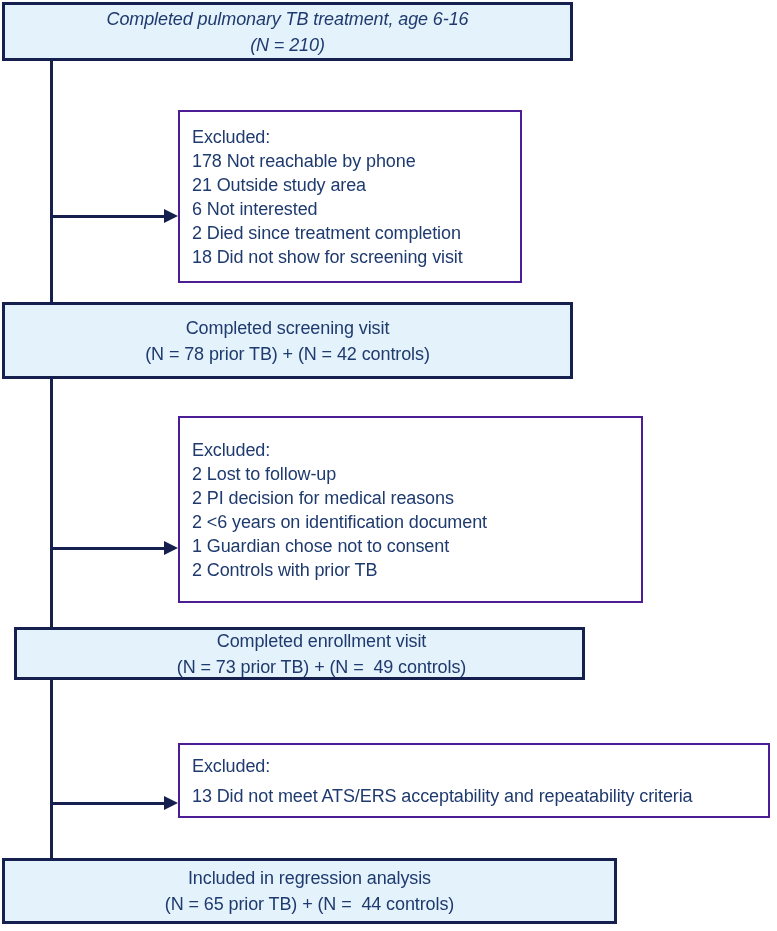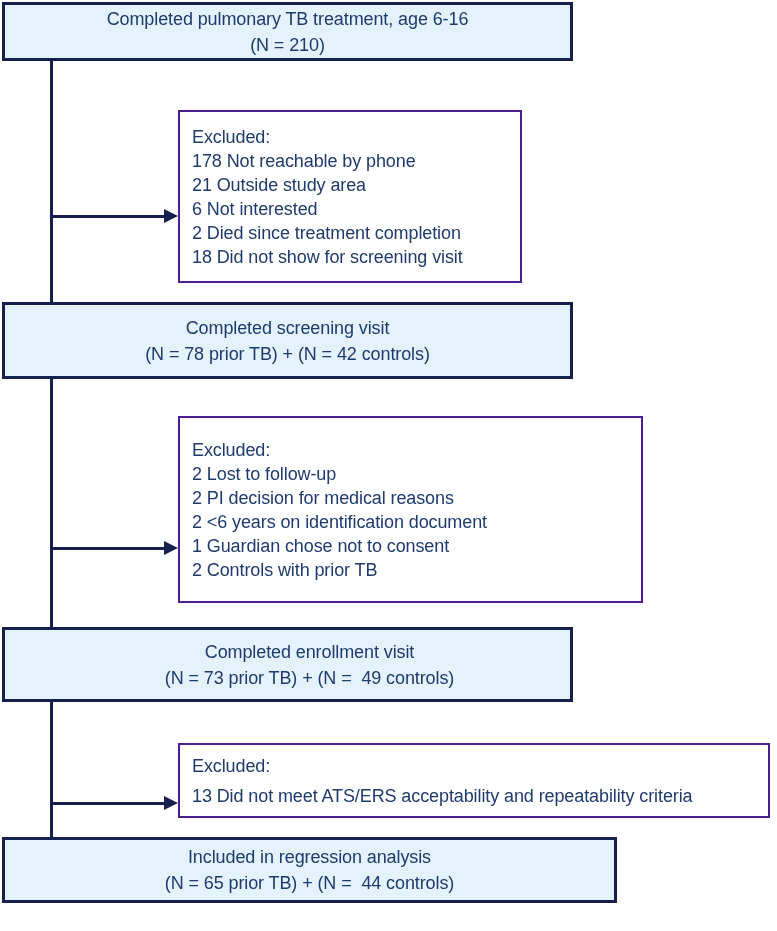--- a/index.html
+++ b/index.html
@@ -75,21 +75,21 @@
 
   <div class="arrow-shaft" style="left:50px; top:215px; width:116px; height:3px;"></div>
   <div class="arrow-head" style="left:164px; top:209px;"></div>
 
   <div class="arrow-shaft" style="left:50px; top:547px; width:116px; height:3px;"></div>
   <div class="arrow-head" style="left:164px; top:541px;"></div>
 
   <div class="arrow-shaft" style="left:50px; top:802px; width:116px; height:3px;"></div>
   <div class="arrow-head" style="left:164px; top:796px;"></div>
 
-  <div class="box milestone" style="left:2px; top:2px; width:571px; height:59px;">
+  <div class="box milestone" style="left:2px; top:2px; width:571px; height:59px;font-style:italic;">
     <div class="line">Completed pulmonary TB treatment, age 6-16</div>
     <div class="line">(N = 210)</div>
   </div>
 
   <div class="box excluded" style="left:178px; top:110px; width:344px; height:173px;">
     <div class="line">Excluded:</div>
     <div class="line">178 Not reachable by phone</div>
     <div class="line">21 Outside study area</div>
     <div class="line">6 Not interested</div>
     <div class="line">2 Died since treatment completion</div>
@@ -103,28 +103,28 @@
 
   <div class="box excluded" style="left:178px; top:416px; width:465px; height:187px;">
     <div class="line">Excluded:</div>
     <div class="line">2 Lost to follow-up</div>
     <div class="line">2 PI decision for medical reasons</div>
     <div class="line">2 &lt;6 years on identification document</div>
     <div class="line">1 Guardian chose not to consent</div>
     <div class="line">2 Controls with prior TB</div>
   </div>
 
-  <div class="box milestone" style="left:2px; top:627px; width:571px; height:75px;padding-left:44px;">
+  <div class="box milestone" style="left:14px; top:627px; width:571px; height:53px;padding-left:44px;">
     <div class="line">Completed enrollment visit</div>
     <div class="line">(N = 73 prior TB) + (N =  49 controls)</div>
   </div>
 
   <div class="box excluded sparse" style="left:178px; top:743px; width:592px; height:75px;">
     <div class="line">Excluded:</div>
     <div class="line">13 Did not meet ATS/ERS acceptability and repeatability criteria</div>
   </div>
 
-  <div class="box milestone" style="left:2px; top:837px; width:615px; height:66px;">
+  <div class="box milestone" style="left:2px; top:858px; width:615px; height:66px;">
     <div class="line">Included in regression analysis</div>
     <div class="line">(N = 65 prior TB) + (N =  44 controls)</div>
   </div>
 
 </div>
 
 </body></html>

